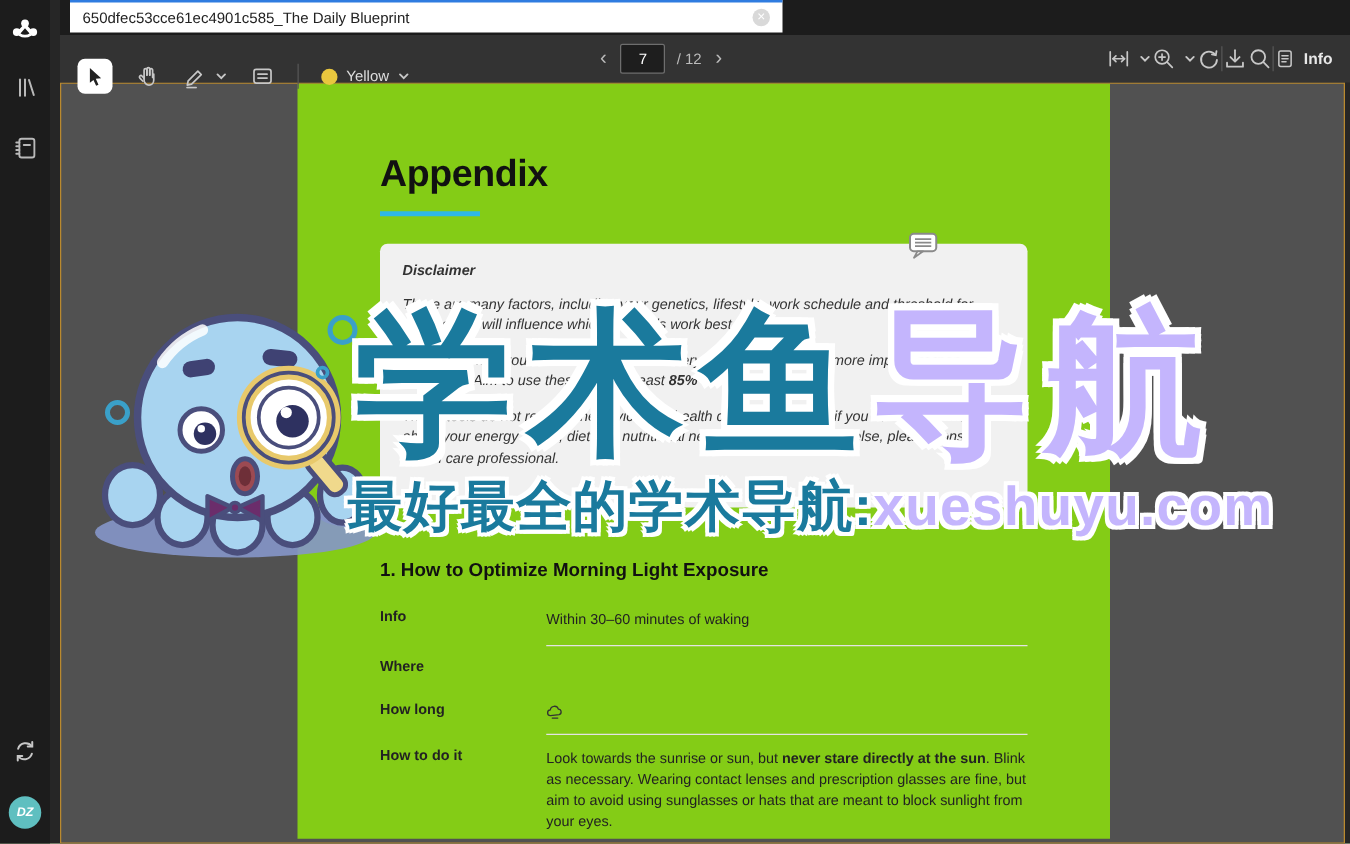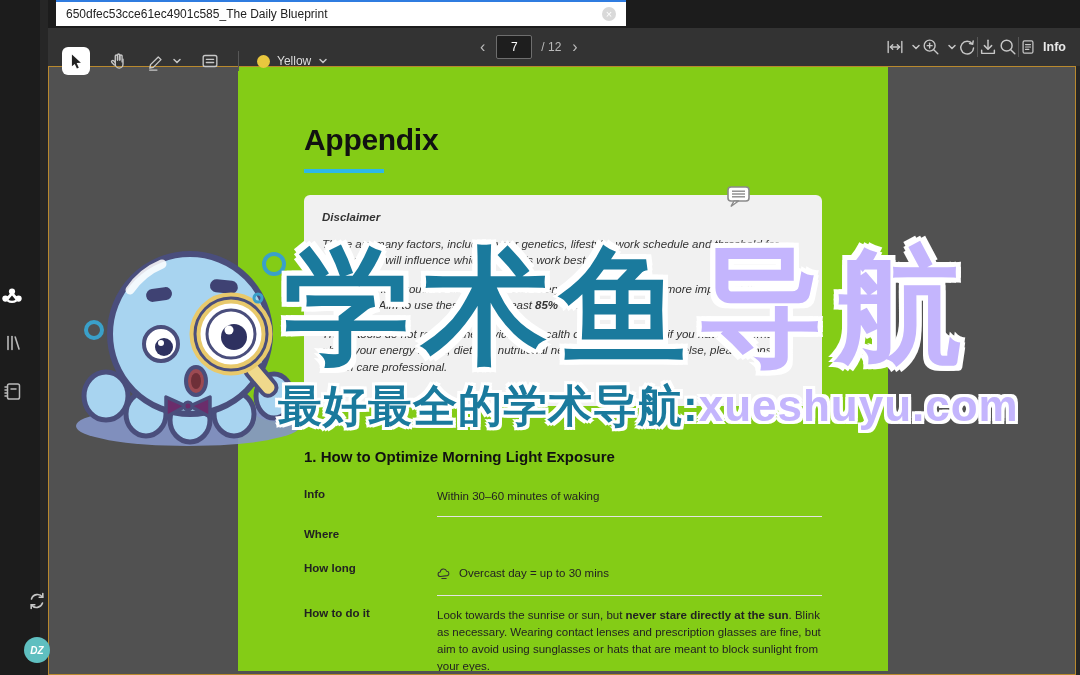--- a/index.html
+++ b/index.html
@@ -1,21 +1,21 @@
 <!DOCTYPE html>
 <html><head>
 <meta charset="utf-8">
 <style>
   html,body{margin:0;padding:0;}
   body{font-family:"Liberation Sans", sans-serif;}
   #app{position:relative;width:1080px;height:675px;background:#262626;overflow:hidden;}
 
   
   .sidebar{position:absolute;left:0;top:0;width:40px;height:675px;background:#1c1c1c;z-index:30;
-           display:flex;flex-direction:row;align-items:center;font-style:italic;}
+           display:flex;flex-direction:column;align-items:center;font-style:italic;}
   .sb-top{display:flex;flex-direction:column;align-items:center;gap:24px;padding-top:10px;}
   .sb-bottom{margin-top:auto;display:flex;flex-direction:column;align-items:center;gap:24px;padding-bottom:12px;}
   .sb-icon{width:24px;height:24px;display:flex;align-items:center;justify-content:center;cursor:pointer;}
   .avatar{width:26px;height:26px;border-radius:50%;background:#5fbfc0;color:#fff;font-size:10px;font-weight:bold;
           display:flex;align-items:center;justify-content:center;cursor:pointer;}
 
   
   .tabbar{position:absolute;left:48px;top:0;right:0;height:28px;background:#1c1c1c;z-index:20;}
   .tab{position:absolute;left:8px;top:0;width:570px;height:26px;background:#fff;border-top:2px solid #2f7ce0;
        display:flex;align-items:center;padding:0 10px;box-sizing:border-box;cursor:pointer;}
@@ -273,21 +273,20 @@
             <div class="t-lab">Where</div>
           </div>
           <div class="t-row">
             <div class="t-lab">How long</div>
             <div class="t-val">
               <div class="hl-item">
                 <svg width="14" height="14" viewBox="0 0 16 16" fill="none" stroke="#333" stroke-width="1.2" stroke-linecap="round">
                   <path d="M4 12 a2.6 2.6 0 0 1-.3-5.2 a3.8 3.8 0 0 1 7.4-.7 a2.5 2.5 0 0 1 .7 4.9 Z"></path>
                   <line x1="5.5" y1="14.2" x2="10.5" y2="14.2"></line>
                 </svg>
-                <span>Overcast day = up to 30 mins</span>
               </div>
             </div>
           </div>
           <div class="t-row">
             <div class="t-lab">How to do it</div>
             <div class="t-val"><span>Look towards the sunrise or sun, but </span><b>never stare directly at the sun</b><span>. Blink as necessary. Wearing contact lenses and prescription glasses are fine, but aim to avoid using sunglasses or hats that are meant to block sunlight from your eyes.</span></div>
           </div>
         </div>
       </div>
     </div>

